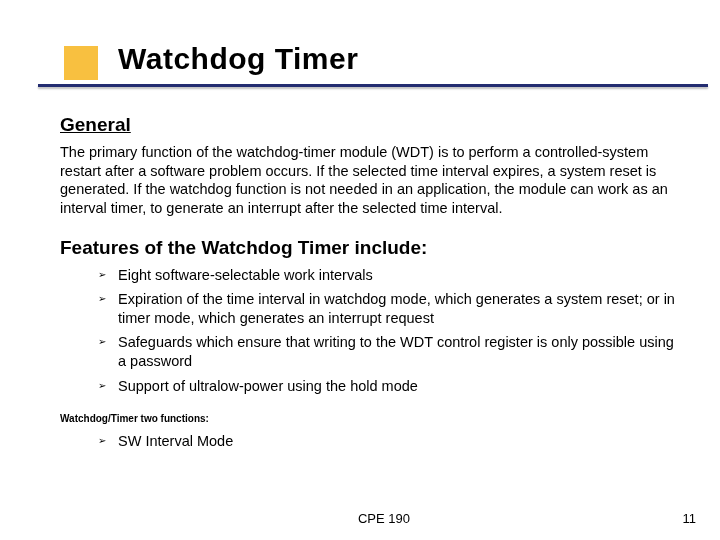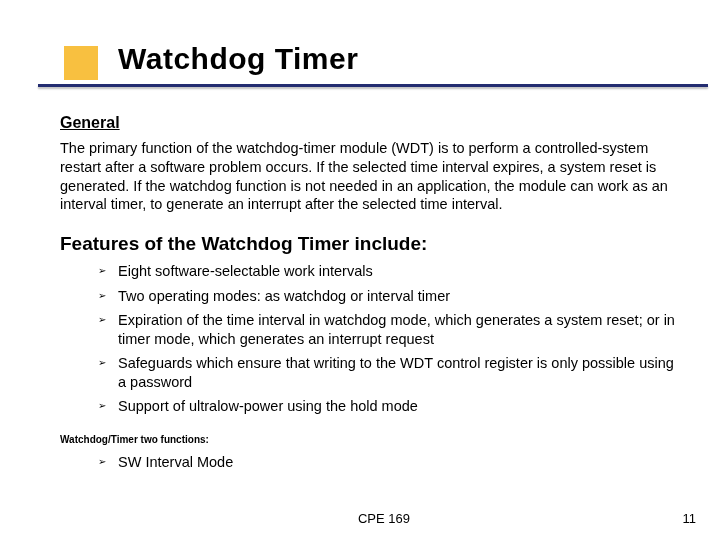--- a/index.html
+++ b/index.html
@@ -41,21 +41,21 @@
     box-shadow: 0 2px 2px rgba(0,0,0,0.25);
   }
   .content {
     padding: 14px 36px 0 36px;
     font-size: 14.5px;
     line-height: 1.28;
   }
   .section-heading {
     font-weight: bold;
     text-decoration: underline;
-    font-size: 16px;
+    font-size: 19px;
     margin-bottom: 2px;
   }
   .para {
     margin-bottom: 18px;
   }
   .features-heading {
     font-weight: bold;
     font-size: 19px;
     margin-bottom: 2px;
   }
@@ -127,29 +127,28 @@
 </div>
 
 <div class="content">
 
   <div class="section-heading">General</div>
   <div class="para">The primary function of the watchdog-timer module (WDT) is to perform a controlled-system restart after a software problem occurs. If the selected time interval expires, a system reset is generated. If the watchdog function is not needed in an application, the module can work as an interval timer, to generate an interrupt after the selected time interval.</div>
 
   <div class="features-heading">Features of the Watchdog Timer include:</div>
   <ul class="bullets">
     <li>Eight software-selectable work intervals</li>
-    <li>Two operating modes: as watchdog or interval timer</li>
     <li>Expiration of the time interval in watchdog mode, which generates a system reset; or in timer mode, which generates an interrupt request</li>
     <li>Safeguards which ensure that writing to the WDT control register is only possible using a password</li>
     <li>Support of ultralow-power using the hold mode</li>
   </ul>
 
   <div class="functions-heading">Watchdog/Timer two functions:</div>
   <ul class="bullets2">
     <li>SW Interval Mode</li>
   </ul>
 
 </div>
 
 <div class="footer">
-  <span class="footer-center">CPE 169</span>
+  <span class="footer-center">CPE 190</span>
   <span class="footer-right">11</span>
 </div>
 
 </body></html>

